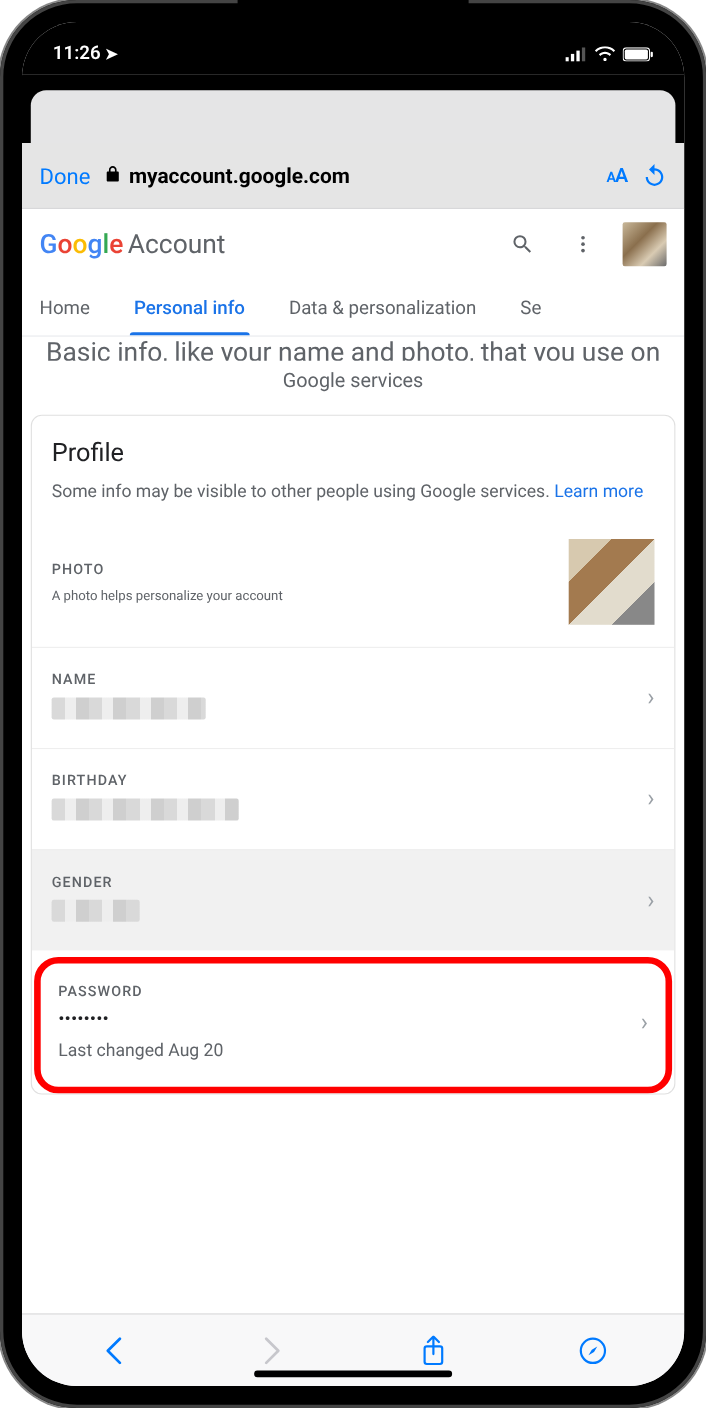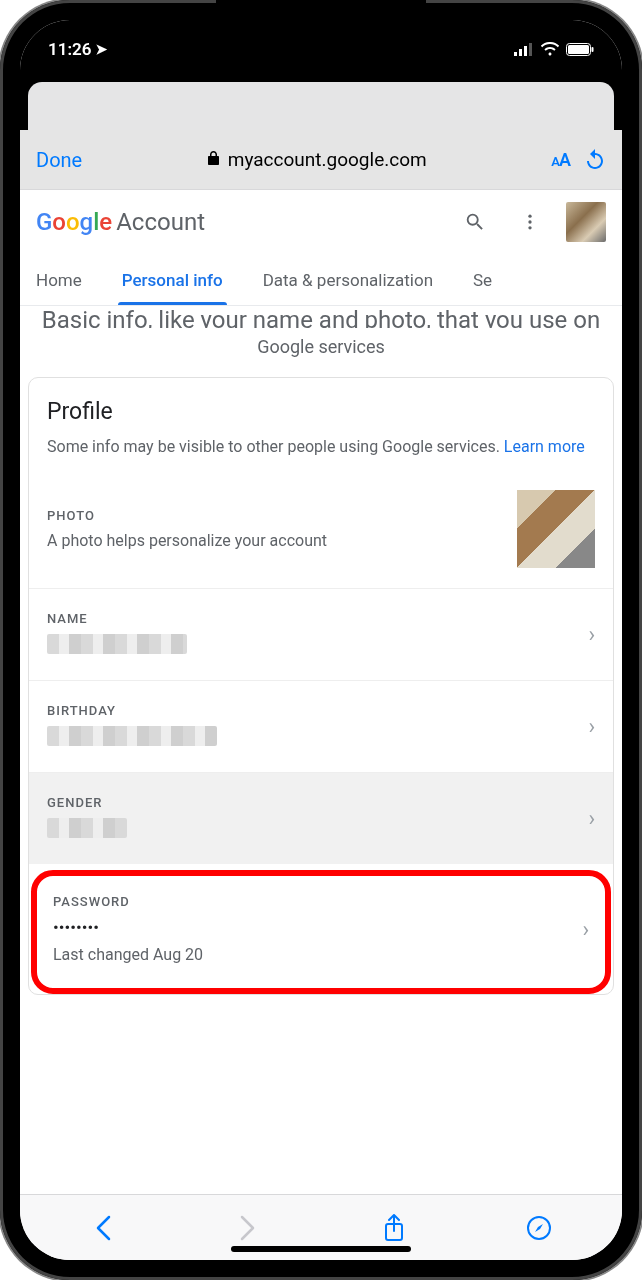--- a/index.html
+++ b/index.html
@@ -65,21 +65,21 @@
   .safari-toolbar {
     height: 60px;
     background: #e5e5e5;
     border-bottom: 1px solid #d8d8da;
     display: flex;
     align-items: center;
     padding: 0 16px;
     gap: 14px;
   }
   .done-btn { color: #007aff; font-size: 20px; }
-  .url-area { flex: 1; display: flex; align-items: center; justify-content: center; gap: 8px; font-size: 19px; font-weight: 400; color: #000; }
+  .url-area { flex: 1; display: flex; align-items: center; justify-content: flex-start; gap: 8px; font-size: 19px; font-weight: 700; color: #000; }
   .lock-icon { font-size: 15px; }
   .aa-btn { color: #007aff; font-size: 18px; font-weight: 600; letter-spacing: -1px; text-align: right; }
   .aa-btn .small-a { font-size: 13px; }
   .reload-btn { color: #007aff; display:flex; }
 
   .page-content {
     flex: 1;
     overflow: hidden;
     background: #fff;
     display: flex;
@@ -145,21 +145,21 @@
     display:flex; align-items:center;
     padding: 20px 18px;
     border-top: 1px solid #eee;
     position: relative;
     min-height: 92px;
   }
   .row.first { border-top: none; padding-top: 24px; }
   .row-main { flex:1; }
   .row-label { font-size:13px; letter-spacing:1px; color:#5f6368; font-weight:500; margin-bottom:8px; }
   .row-value { font-size:17px; color:#202124; }
-  .row-desc { font-size:16px; color:#5f6368; }
+  .row-desc { font-size:12px; color:#5f6368; }
   .row-sub { font-size:16px; color:#5f6368; margin-top:8px; }
   .chevron { color:#9aa0a6; font-size:22px; padding-left:12px; }
   .photo-thumb {
     width: 78px; height: 78px;
     background:
       linear-gradient(135deg, #d7c9af 0 25%, #a37a4f 25% 50%, #e2dccd 50% 75%, #888 75% 100%);
     filter: blur(0.6px);
   }
   .pixelated {
     display:inline-block;

